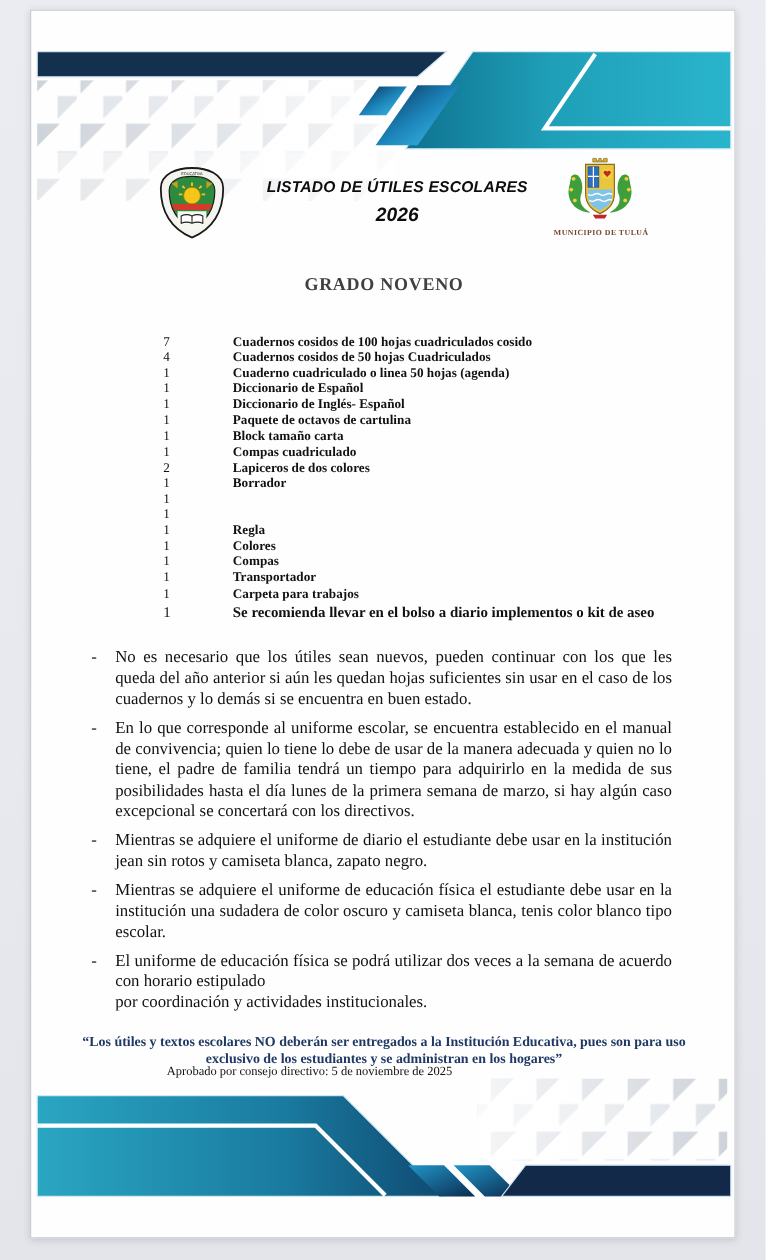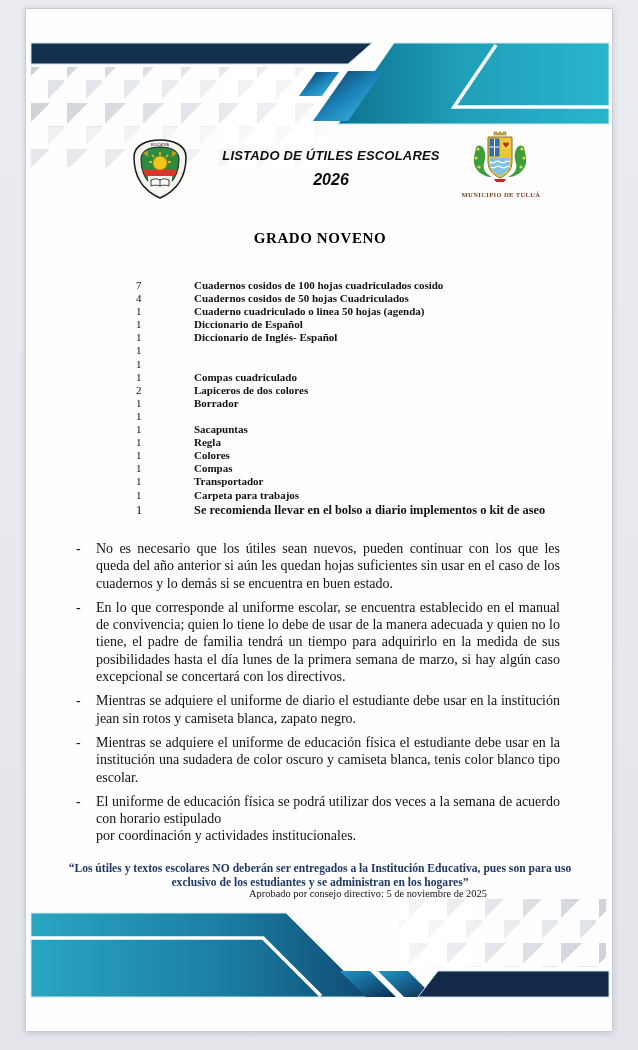--- a/index.html
+++ b/index.html
@@ -24,21 +24,21 @@
     font-size:6.5px;letter-spacing:.4px;color:#74452c;font-weight:bold;
   }
   .title-block{
     position:absolute;left:150px;top:139px;width:310px;text-align:center;
     font-family:"Liberation Sans", sans-serif;font-weight:bold;font-style:italic;color:#0d0d0d;
   }
   .title-line1{font-size:13px;letter-spacing:.2px;}
   .title-line2{font-size:16px;margin-top:8px;font-style:italic;}
   .grade-heading{
     position:absolute;left:0;top:221px;width:588px;text-align:center;
-    font-size:15px;font-weight:bold;color:#000000;letter-spacing:.6px;
+    font-size:15px;font-weight:bold;color:#404040;letter-spacing:.6px;
   }
   .supplies{
     position:absolute;left:110px;top:270px;width:452px;
     font-size:11px;line-height:13.1px;color:#111;
   }
   .supply-row{display:flex;}
   .supply-qty{width:58px;flex:0 0 58px;}
   .supply-item{flex:1;font-weight:bold;}
   .supply-row:last-child{font-size:12.4px;line-height:14px;margin-top:1px;}
 
@@ -51,21 +51,21 @@
     position:relative;padding-left:22px;margin:0 0 7px 0;
     text-align:justify;white-space:pre-line;
   }
   .notes li::before{content:"-";position:absolute;left:2px;top:0;}
 
   .quote{
     position:absolute;left:30px;top:853px;width:528px;text-align:center;
     font-weight:bold;font-size:11.6px;line-height:13.8px;color:#1f3864;
   }
   .approval{
-    position:absolute;right:44px;top:879px;width:400px;text-align:center;
+    position:absolute;right:73px;top:879px;width:400px;text-align:left;
     font-size:10.4px;color:#111;
   }
 </style>
 </head>
 <body>
 
 <div class="page">
 
   <svg class="decor deco-top" width="588" height="170" viewBox="0 0 588 170">
     <defs>
@@ -189,42 +189,43 @@
     <div class="supply-row">
         <span class="supply-qty">1</span>
         <span class="supply-item">Diccionario de Español</span>
       </div>
     <div class="supply-row">
         <span class="supply-qty">1</span>
         <span class="supply-item">Diccionario de Inglés- Español</span>
       </div>
     <div class="supply-row">
         <span class="supply-qty">1</span>
-      </div>
-    <div class="supply-row">
-        <span class="supply-qty">1</span>
+        <span class="supply-item">Paquete de octavos de cartulina</span>
+      </div>
+    <div class="supply-row">
+        <span class="supply-qty">1</span>
+        <span class="supply-item">Block tamaño carta</span>
       </div>
     <div class="supply-row">
         <span class="supply-qty">1</span>
         <span class="supply-item">Compas cuadriculado</span>
       </div>
     <div class="supply-row">
         <span class="supply-qty">2</span>
         <span class="supply-item">Lapiceros de dos colores</span>
       </div>
     <div class="supply-row">
         <span class="supply-qty">1</span>
         <span class="supply-item">Borrador</span>
       </div>
     <div class="supply-row">
         <span class="supply-qty">1</span>
       </div>
     <div class="supply-row">
         <span class="supply-qty">1</span>
-        <span class="supply-item">Sacapuntas</span>
       </div>
     <div class="supply-row">
         <span class="supply-qty">1</span>
         <span class="supply-item">Regla</span>
       </div>
     <div class="supply-row">
         <span class="supply-qty">1</span>
         <span class="supply-item">Colores</span>
       </div>
     <div class="supply-row">

